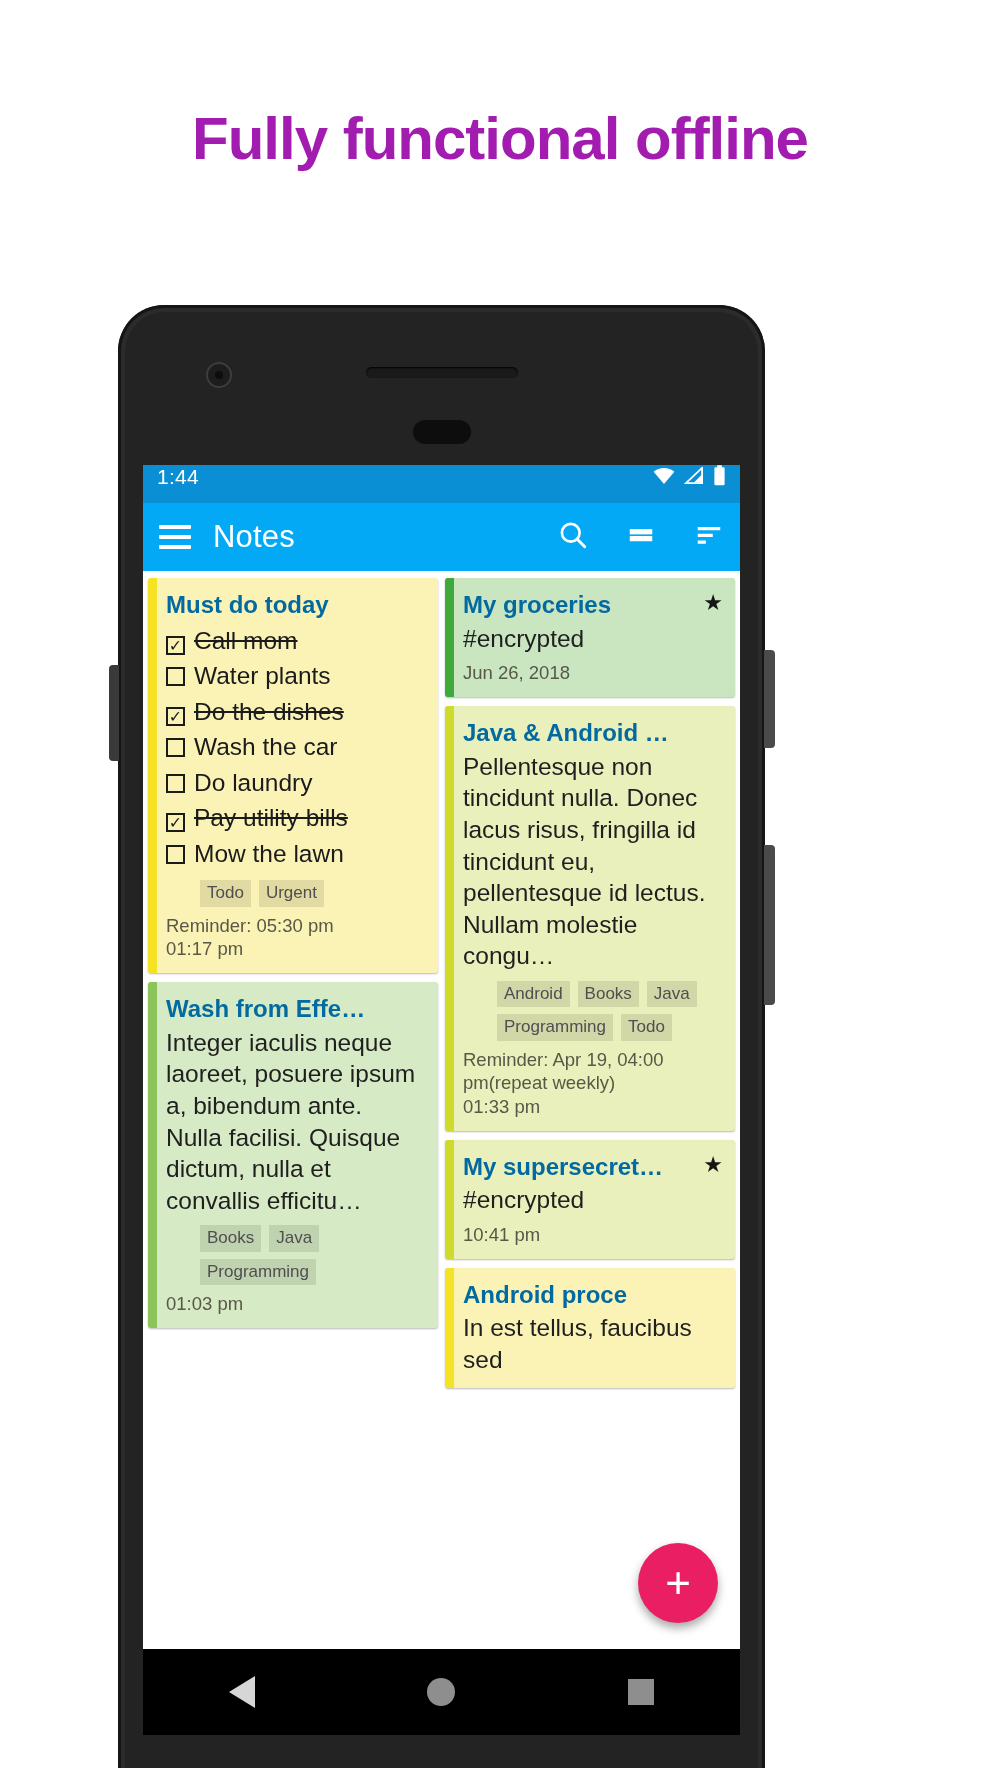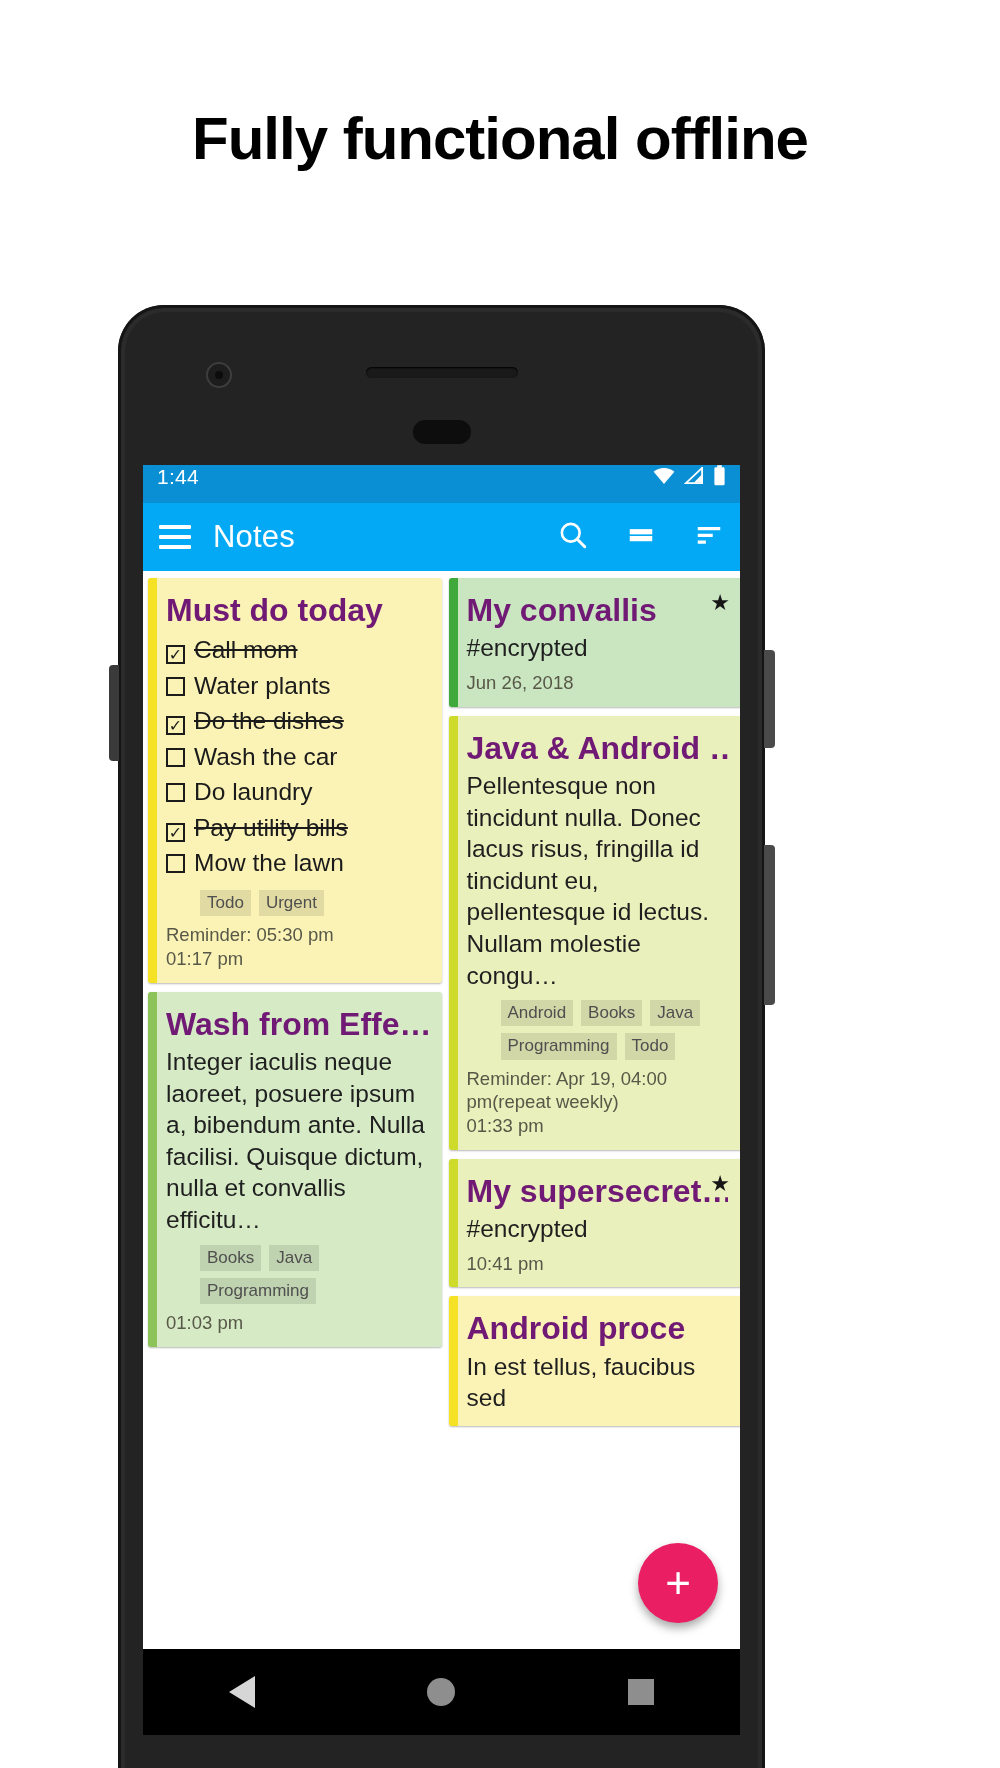--- a/index.html
+++ b/index.html
@@ -9,21 +9,21 @@
     font-family: "Liberation Sans", sans-serif;
     overflow: hidden;
   }
   .page { position: relative; width: 1000px; height: 1768px; background: #fff; }
 
   
   .headline {
     position: absolute; top: 104px; left: 0; width: 1000px;
     text-align: center;
     font-size: 60px; font-weight: bold; letter-spacing: -1px;
-    color: #000000;
+    color: #a21caf;
     font-family: "Liberation Sans", sans-serif;
   }
 
   
   .phone {
     position: absolute; left: 118px; top: 305px;
     width: 647px; height: 1480px;
     background: #2b2b2b;
     border-radius: 46px 46px 10px 10px;
     box-shadow: inset 0 0 0 3px #151515;
@@ -103,21 +103,21 @@
     position: relative;
     border-radius: 3px;
     padding: 13px 14px 12px 18px;
     box-shadow: 0 1px 2px rgba(0,0,0,.28);
     overflow: hidden;
   }
   .note .accent {
     position: absolute; left: 0; top: 0; bottom: 0; width: 9px;
   }
   .note-title {
-    font-size: 32px; font-weight: bold; color: #701a75;
+    font-size: 24px; font-weight: bold; color: #0369a1;
     line-height: 1.2; margin-bottom: 3px;
     white-space: nowrap; overflow: hidden;
   }
   .note-body {
     font-size: 24.5px; color: #1f1f1f; line-height: 1.29;
   }
   .star {
     position: absolute; right: 12px; top: 12px; font-size: 22px; color: #161616;
   }
   .checklist { list-style: none; }
@@ -284,21 +284,21 @@
             <div class="meta">01:03 pm</div>
           </div>
 
         </div>
 
         <div class="col">
 
           <div class="note" style="background:#c9e6c0">
             <div class="accent" style="background:#3fa93b"></div>
             <span class="star">★</span>
-            <div class="note-title">My convallis</div>
+            <div class="note-title">My groceries</div>
             <div class="note-body">#encrypted</div>
             <div class="meta">Jun 26, 2018</div>
           </div>
 
           <div class="note" style="background:#eaf0bb">
             <div class="accent" style="background:#cfdb2b"></div>
             <div class="note-title">Java &amp; Android …</div>
             <div class="note-body">Pellentesque non tincidunt nulla. Donec lacus risus, fringilla id tincidunt eu, pellentesque id lectus. Nullam molestie congu…</div>
             <div class="tags">
               <span class="tag">Android</span>

